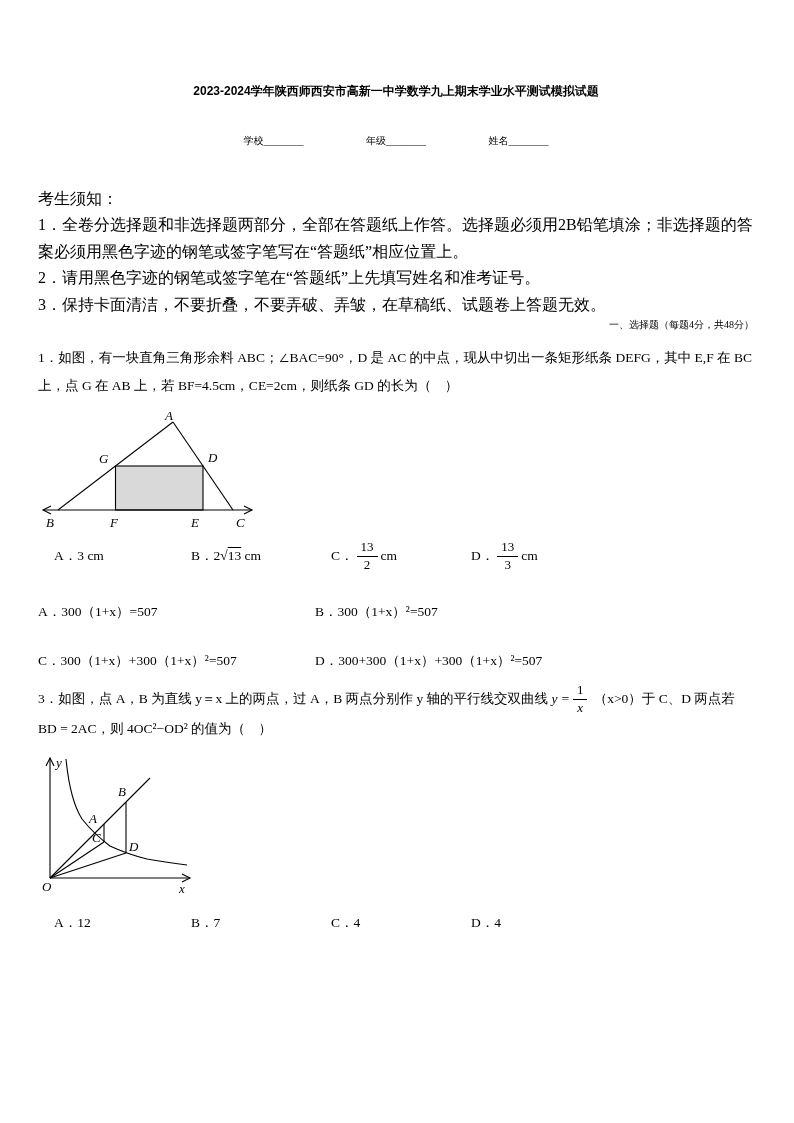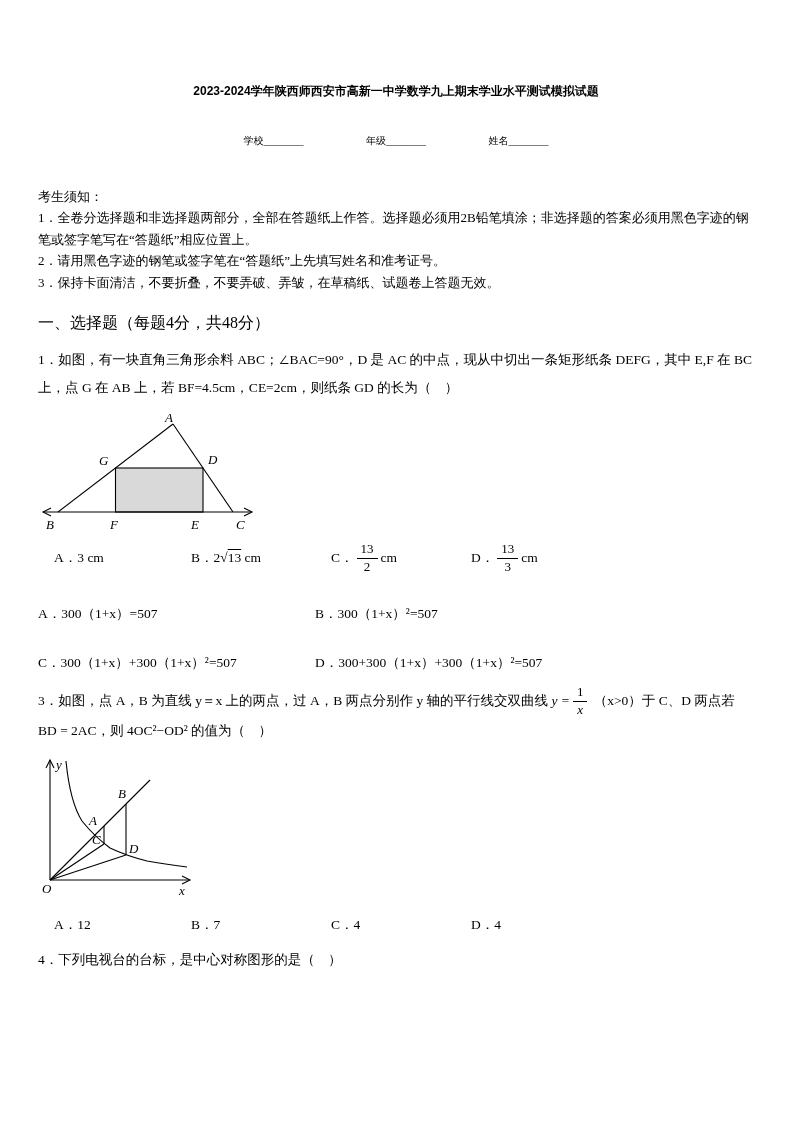--- a/index.html
+++ b/index.html
@@ -12,22 +12,22 @@
     overflow:hidden;
     position:relative;
   }
   .title {
     margin:0; text-align:center;
     font-family:"Liberation Sans", sans-serif;
     font-weight:bold; font-size:12px; line-height:1.3;
   }
   .fields { text-align:center; margin-top:34px; font-size:10px; }
   .fields span { margin:0 30px; }
-  .notice { margin-top:38px; font-size:13px; line-height:1.66; }
-  .section-heading { margin-top:20px; font-size:16px; }
+  .notice { margin-top:38px; font-size:16px; line-height:1.66; }
+  .section-heading { font-size:10px;text-align:right; }
   .qtext { margin:12px 0 0 0; line-height:2.05; }
   .fig1 { display:block; margin:10px 0 0 2px; }
   .fig2 { display:block; margin:8px 0 0 4px; }
   .opt-row { display:flex; align-items:center; margin-top:8px; }
   .opt-row .c1 { width:137px;margin-left:16px; }
   .opt-row .c2 { width:140px; }
   .opt-row .c3 { width:140px; }
   .opt-row .c4 { flex:1; }
   .opt-half { margin-top:29px; line-height:1.5; align-items:flex-start; }
   .opt-half .h1 { width:277px; }
@@ -142,15 +142,14 @@
     </g>
   </svg>
 
   <div class="opt-row">
     <div class="c1">A．12</div>
     <div class="c2">B．7</div>
     <div class="c3">C．4</div>
     <div class="c4">D．4</div>
   </div>
 
-  <p class="qtext">4．下列电视台的台标，是中心对称图形的是（　）</p>
 
 </div>
 
 </body></html>

